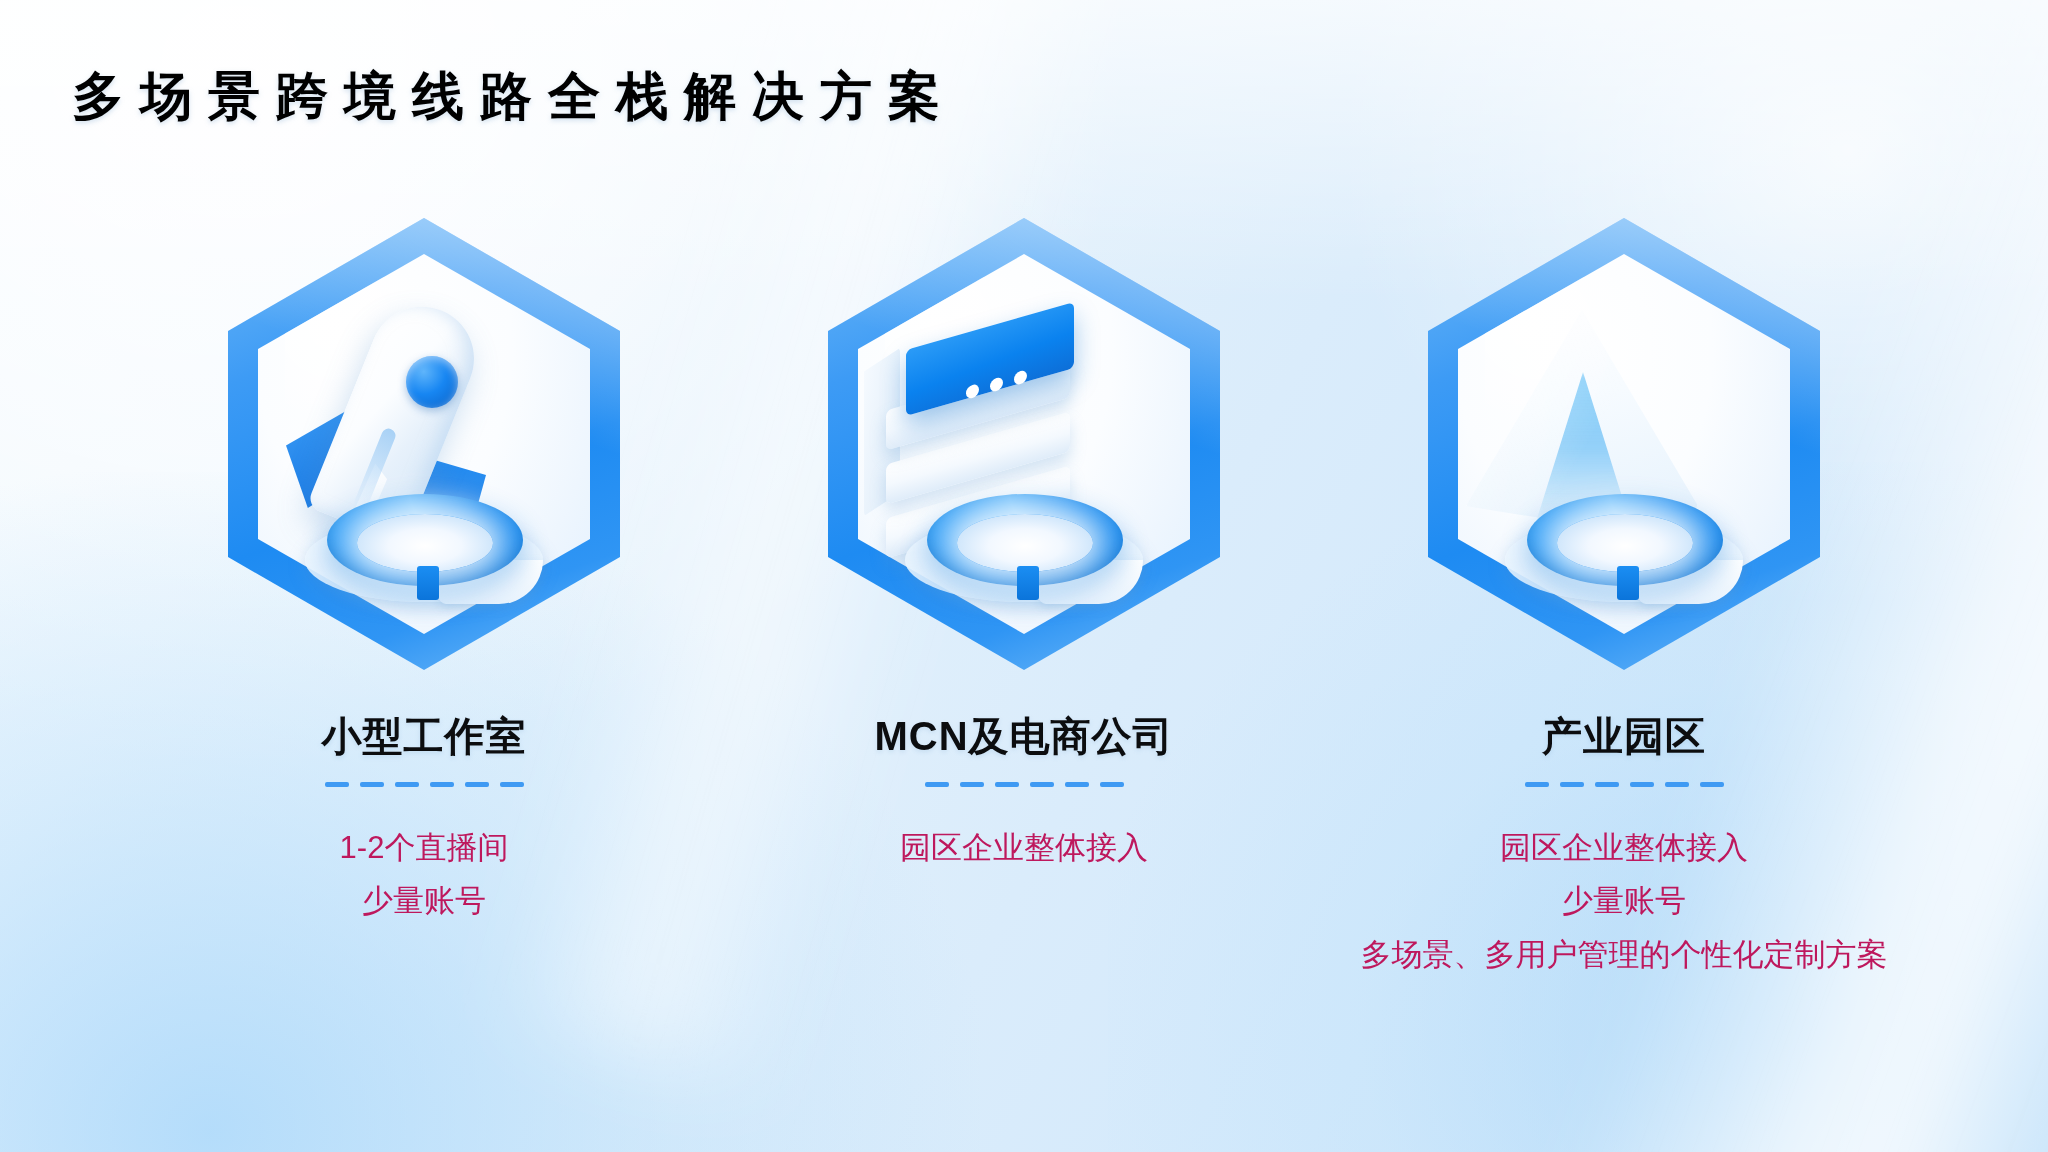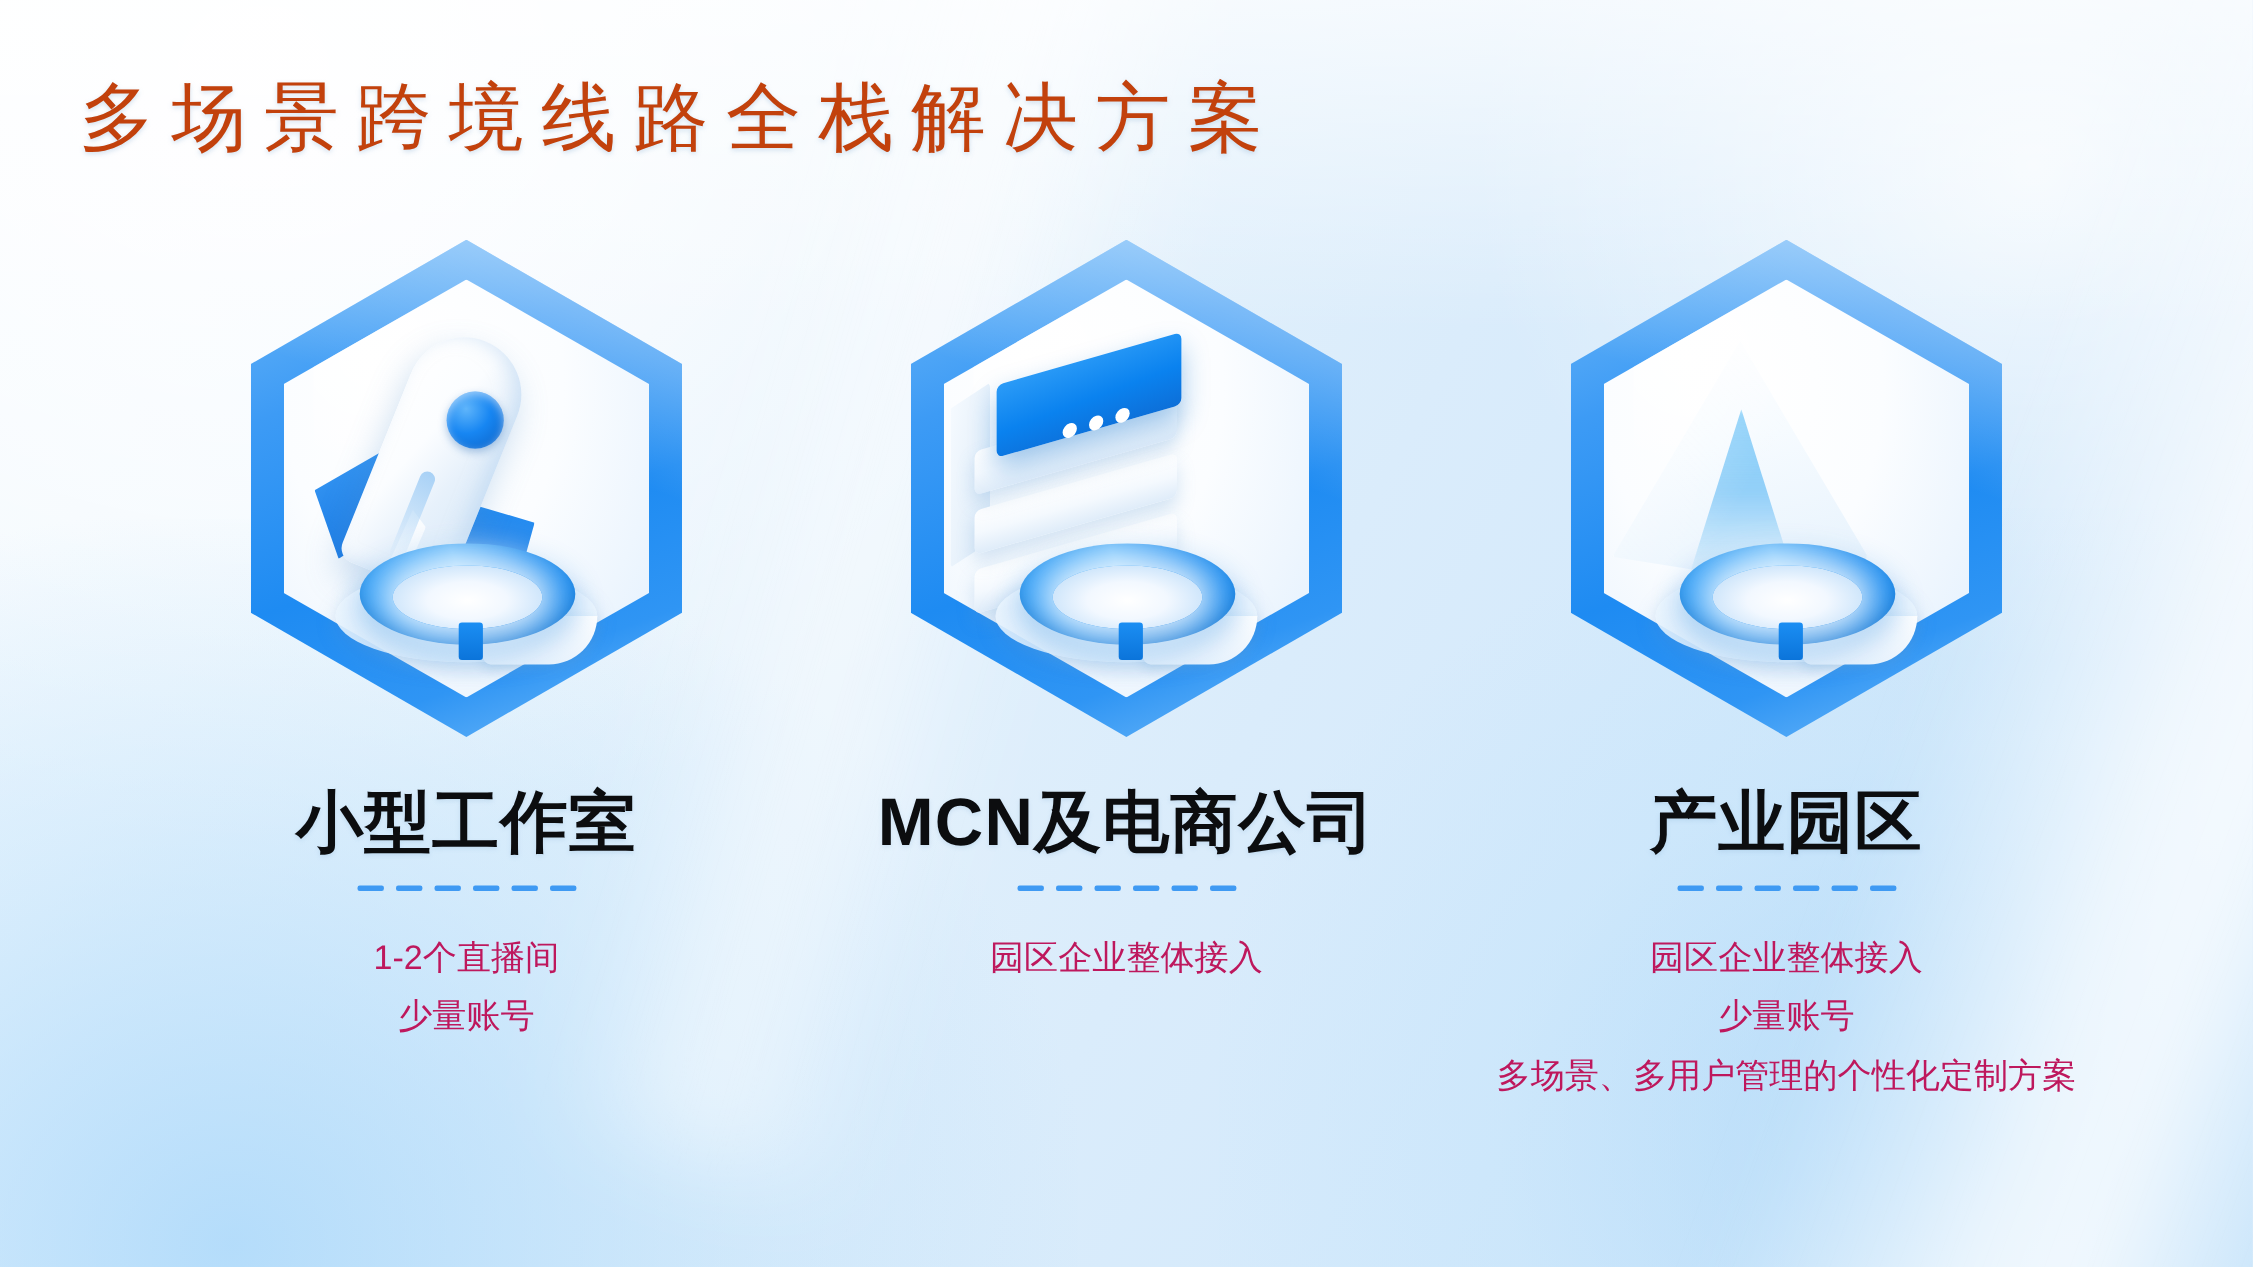--- a/index.html
+++ b/index.html
@@ -56,21 +56,21 @@
     filter:blur(40px);
   }
   .bg-vignette-top {
     position:absolute; left:0; right:0; top:0; height:300px;
     background:linear-gradient(180deg, rgba(255,255,255,.70) 0%, rgba(255,255,255,0) 100%);
   }
 
   
   #title {
     position:absolute; left:72px; top:62px; z-index:5;
-    font-size:68px; font-weight:normal; color:#c2410c;
+    font-size:52px; font-weight:bold; color:#000000;
     letter-spacing:16px; white-space:nowrap;
     text-shadow:0 2px 5px rgba(130,170,205,.35);
   }
 
   
   #cards {
     position:absolute; left:0; top:218px; width:2048px; z-index:4;
     display:flex; justify-content:center; align-items:flex-start;
   }
   .card { width:600px; display:flex; flex-direction:column; align-items:center; }
@@ -212,21 +212,21 @@
   .py-edge {
     position:absolute; left:38px; top:24px; width:232px; height:228px;
     clip-path:polygon(50% 0%, 100% 86%, 86% 100%, 0% 86%);
     border:1px solid rgba(255,255,255,.85);
     background:linear-gradient(120deg, rgba(255,255,255,.55) 0%, rgba(255,255,255,0) 55%);
   }
 
   
   .card-title {
     margin-top:44px;
-    font-size:61px; font-weight:bold; color:#0c0d0f;
+    font-size:40px; font-weight:bold; color:#0c0d0f;
     letter-spacing:1px; line-height:1.1; text-align:center;
     text-shadow:0 2px 4px rgba(140,180,215,.28);
   }
   .divider { margin-top:24px; display:flex; gap:11px; }
   .divider i { display:block; width:24px; height:5px; border-radius:2px; background:#3f9af3; }
   .card-desc {
     margin-top:34px; text-align:center;
     font-size:31px; color:#be185d; line-height:1.72; font-weight:400;
     white-space:nowrap;
   }

